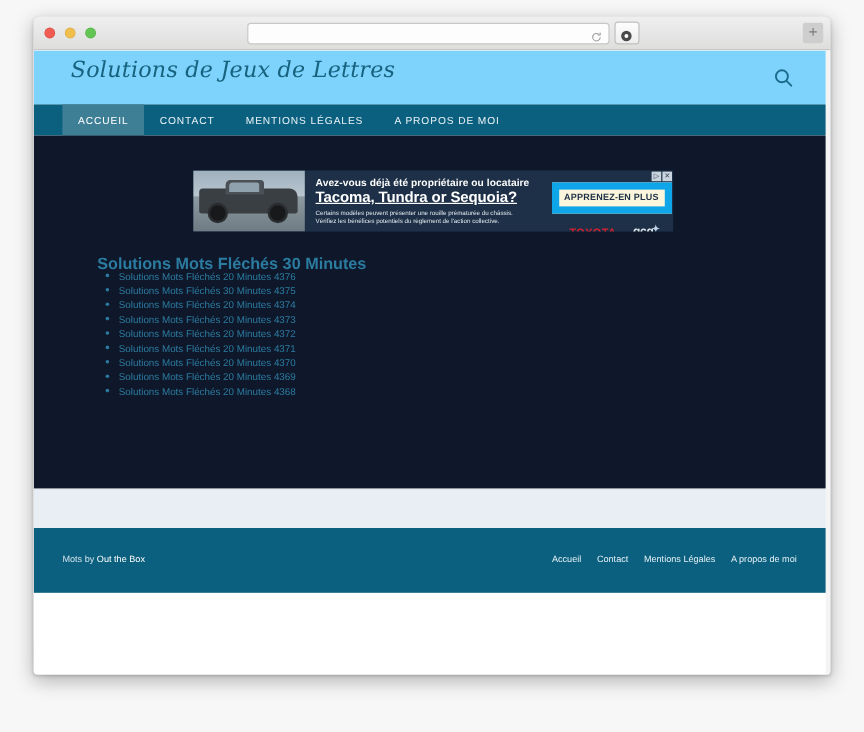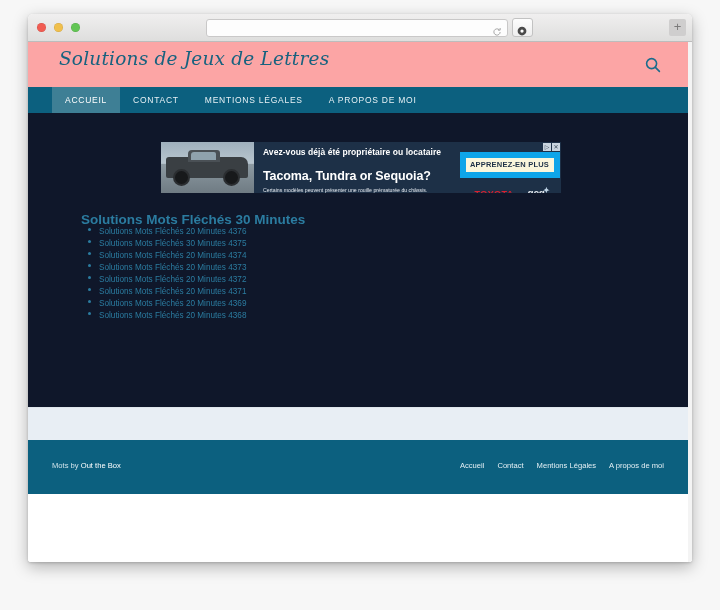--- a/index.html
+++ b/index.html
@@ -125,21 +125,21 @@
     top: 0;
     width: 4px;
     height: 521px;
     background: #f4f4f4;
   }
 
   
   .site-header {
     position: relative;
     height: 45px;
-    background: #fca5a5;
+    background: #7dd3fc;
   }
   .site-title {
     position: absolute;
     left: 31px;
     top: 6px;
     font-family: "DejaVu Serif", "Liberation Serif", serif;
     font-style: italic;
     font-size: 18.5px;
     color: #17627f;
     letter-spacing: 0.2px;
@@ -256,21 +256,22 @@
     font-size: 8.5px;
     font-weight: bold;
     letter-spacing: 0.05px;
     line-height: 10px;
   }
   .ad-line2 {
     font-size: 12.5px;
     font-weight: bold;
     letter-spacing: -0.1px;
     line-height: 15px;
-    margin-top: 12px;
+    margin-top: 0;
+    text-decoration: underline;
   }
   .ad-fine {
     font-size: 5.2px;
     line-height: 7px;
     margin-top: 3px;
     color: #e3e8ef;
     max-width: 190px;
   }
   .ad-right {
     position: relative;
@@ -511,20 +512,21 @@
 
         <h1 class="page-title">Solutions Mots Fléchés 30 Minutes</h1>
 
         <ul class="post-list">
           <li><a href="#">Solutions Mots Fléchés 20 Minutes 4376</a></li>
           <li><a href="#">Solutions Mots Fléchés 30 Minutes 4375</a></li>
           <li><a href="#">Solutions Mots Fléchés 20 Minutes 4374</a></li>
           <li><a href="#">Solutions Mots Fléchés 20 Minutes 4373</a></li>
           <li><a href="#">Solutions Mots Fléchés 20 Minutes 4372</a></li>
           <li><a href="#">Solutions Mots Fléchés 20 Minutes 4371</a></li>
+          <li><a href="#">Solutions Mots Fléchés 20 Minutes 4370</a></li>
           <li><a href="#">Solutions Mots Fléchés 20 Minutes 4369</a></li>
           <li><a href="#">Solutions Mots Fléchés 20 Minutes 4368</a></li>
         </ul>
       </div>
 
       <div class="widget-band"></div>
 
       <div class="site-footer">
         <div class="footer-credit">
           <span>Mots by</span>

